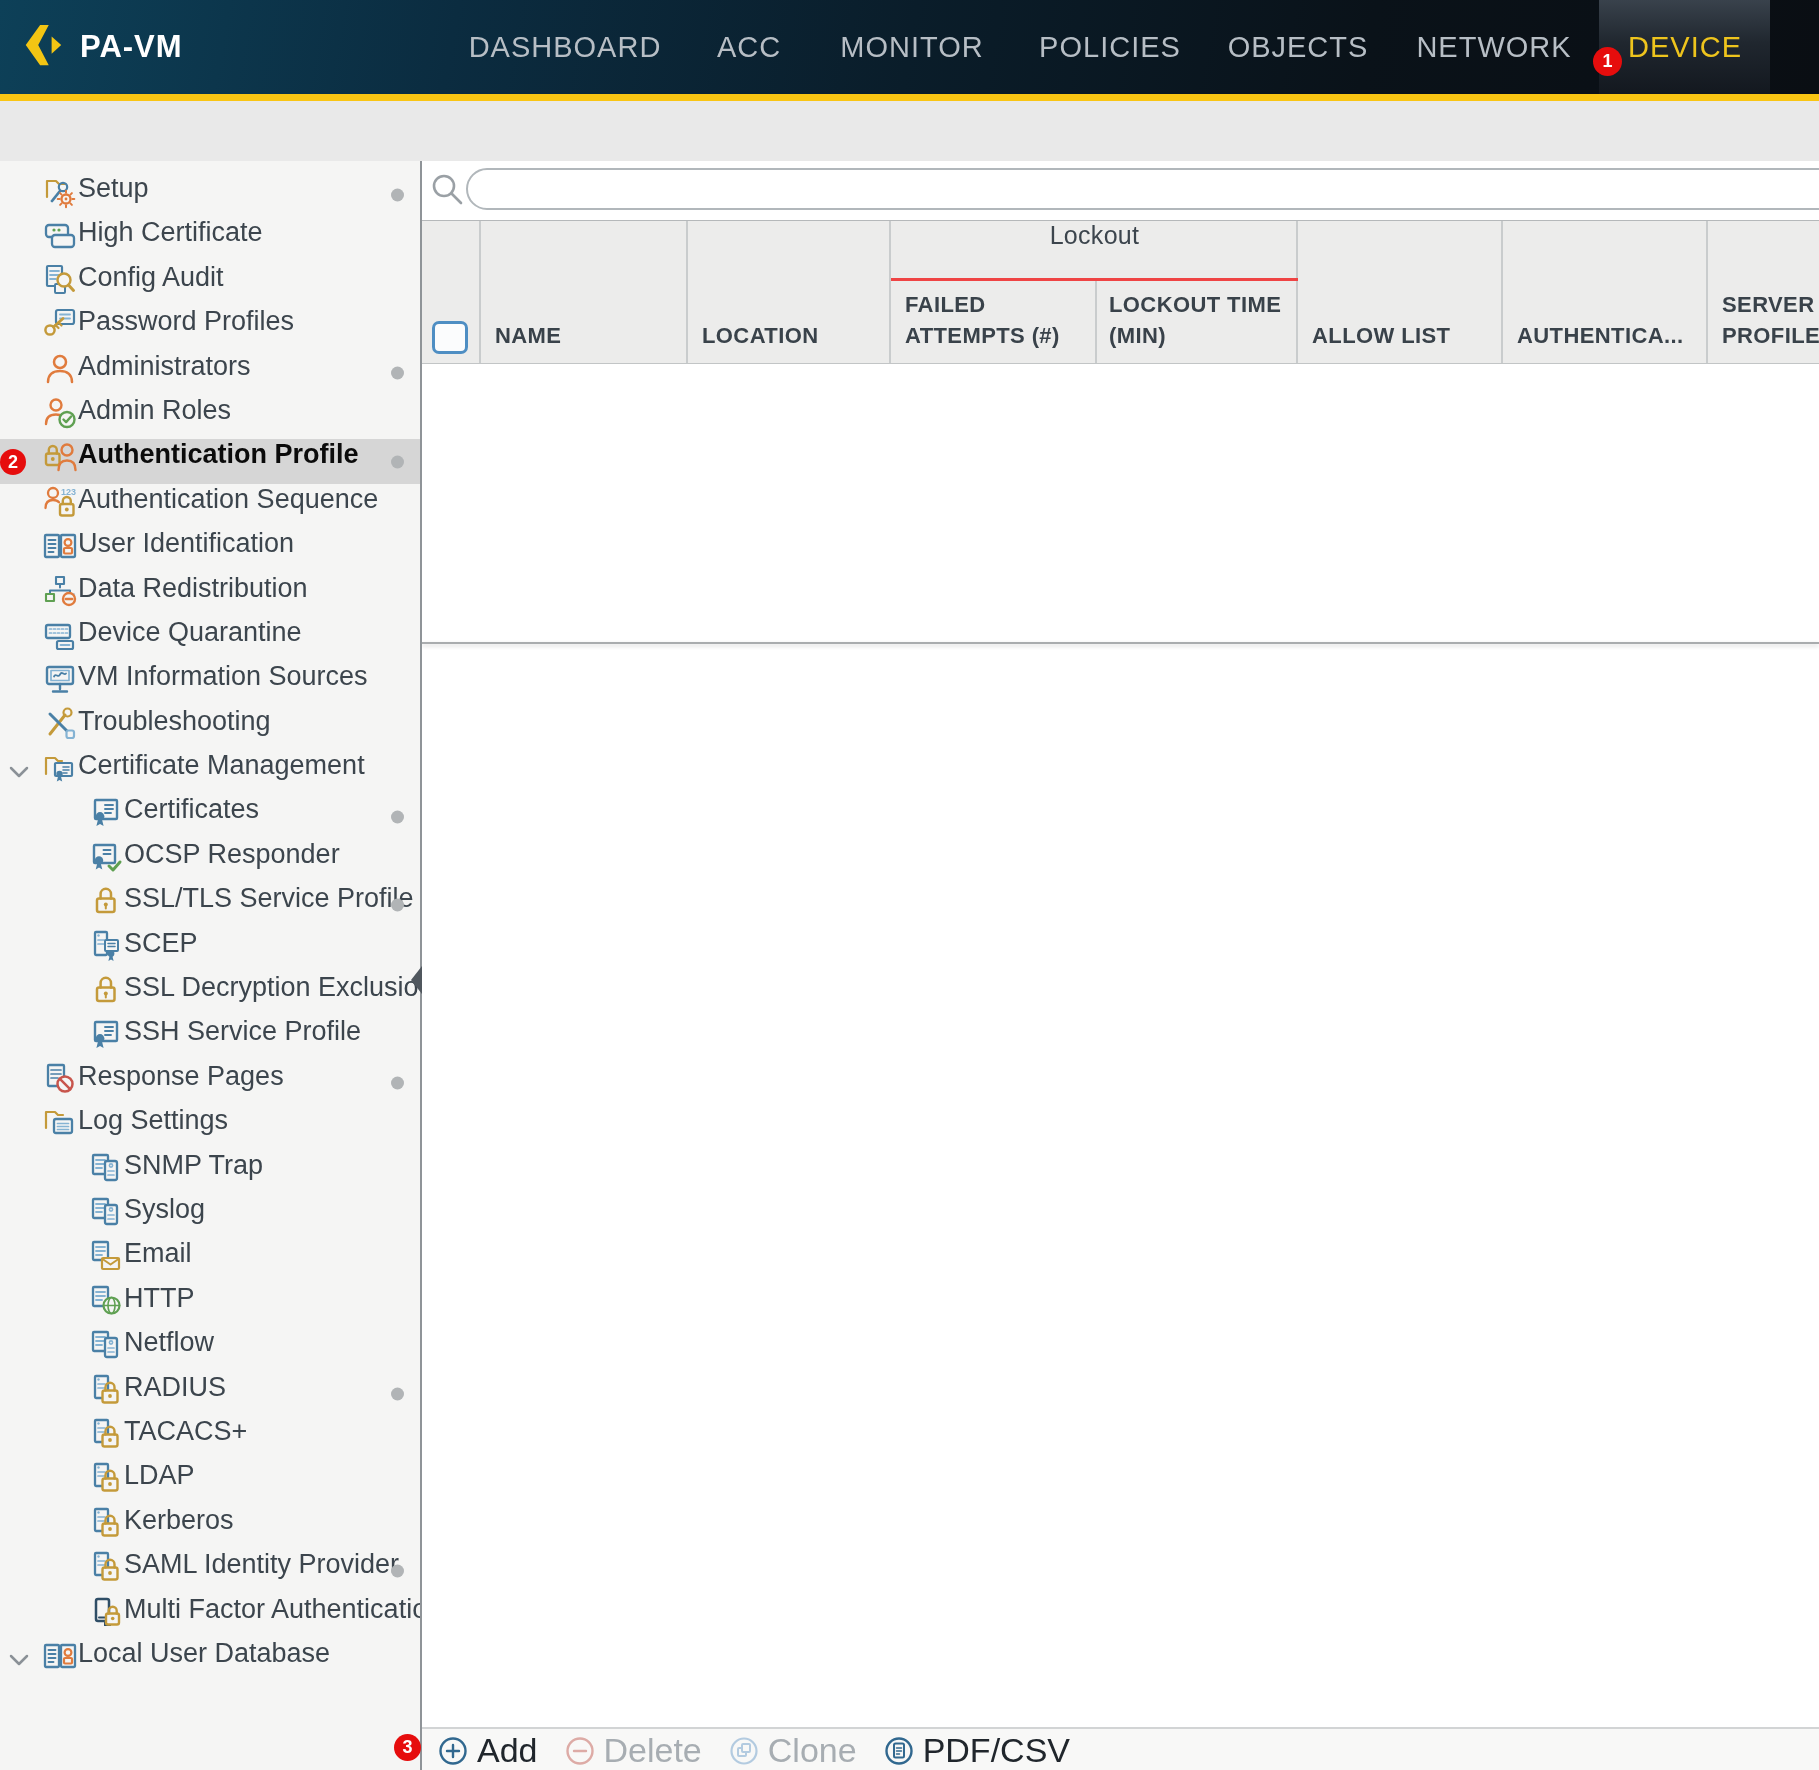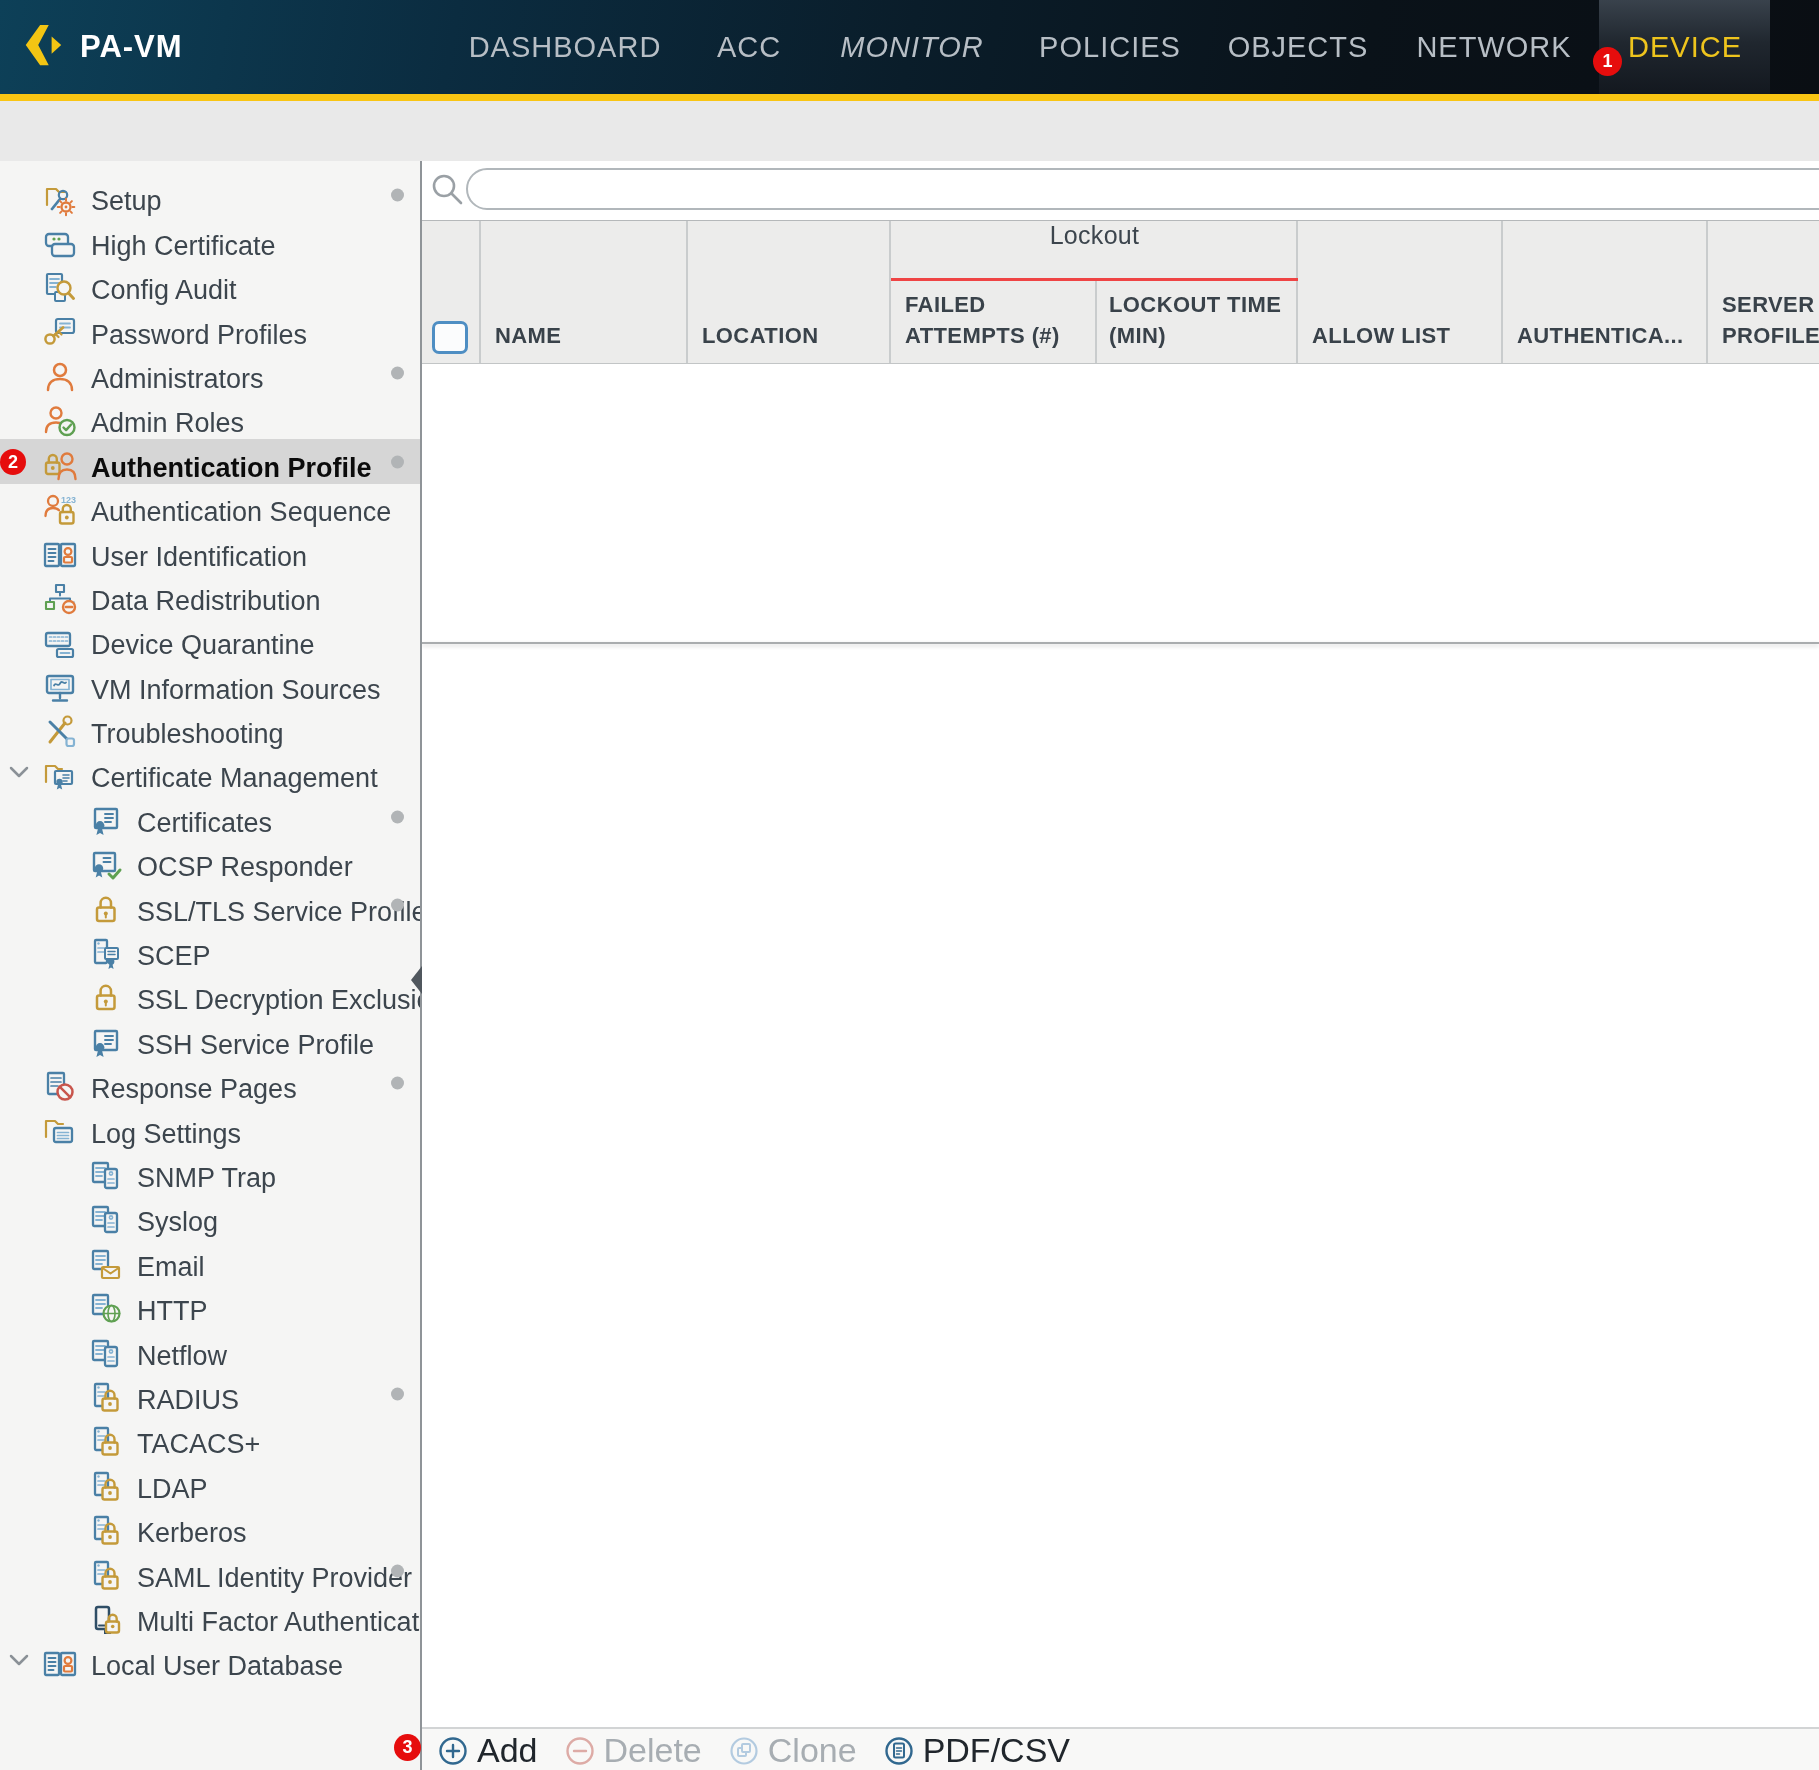--- a/index.html
+++ b/index.html
@@ -15,21 +15,21 @@
     background:linear-gradient(180deg,#39424c 0%,#20272f 45%,#13181f 100%)}
   .nav-tab{position:absolute;top:0;height:94px;display:flex;align-items:center;
     transform:translateX(-50%);color:#b7bec5;font-size:29px;letter-spacing:1px;cursor:pointer;white-space:nowrap}
   .nav-tab.selected{color:#eec41d}
   .accent-bar{position:absolute;left:0;top:94px;width:1819px;height:7px;background:#f9c513}
   .subheader-strip{position:absolute;left:0;top:101px;width:1819px;height:60px;background:#e9e9e9}
 
   
   .sidebar{position:absolute;left:0;top:161px;width:420px;height:1609px;background:#f5f5f4;
     border-right:2px solid #8f9498;box-sizing:content-box;overflow:hidden;padding-top:12px}
-  .side-item{position:relative;height:44.4px;display:flex;align-items:flex-end;gap:13px;
+  .side-item{position:relative;height:44.4px;display:flex;align-items:flex-start;
     padding-left:42px;font-size:27px;color:#3c454d;cursor:pointer;white-space:nowrap}
   .side-item.lvl1{padding-left:88px}
   .side-item.selected{background:#d6d6d6;font-weight:bold;color:#0b0b0b}
   .side-item .ic{width:36px;height:36px;flex:none}
   .side-item .chev{position:absolute;left:6px;top:50%;transform:translateY(-50%);width:26px;height:26px}
   .side-item .dot{position:absolute;left:391px;top:50%;transform:translateY(-50%);
     width:13px;height:13px;border-radius:50%;background:#b1b4b6}
   .splitter-handle{position:absolute;left:411px;top:966px;width:0;height:0;z-index:7;cursor:pointer;
     border-top:14px solid transparent;border-bottom:14px solid transparent;border-right:11px solid #50575e}
 
@@ -82,21 +82,21 @@
       </svg></span>
       <span class="brand-text">PA-VM</span>
     </div>
     <div id="nav-tabs">
         <div class="nav-tab" style="left: 565px;">
           <span>DASHBOARD</span>
         </div>
         <div class="nav-tab" style="left: 749px;">
           <span>ACC</span>
         </div>
-        <div class="nav-tab" style="left: 912px; font-style: italic;">
+        <div class="nav-tab" style="left: 912px;">
           <span>MONITOR</span>
         </div>
         <div class="nav-tab" style="left: 1110px;">
           <span>POLICIES</span>
         </div>
         <div class="nav-tab" style="left: 1298px;">
           <span>OBJECTS</span>
         </div>
         <div class="nav-tab" style="left: 1494px;">
           <span>NETWORK</span>

